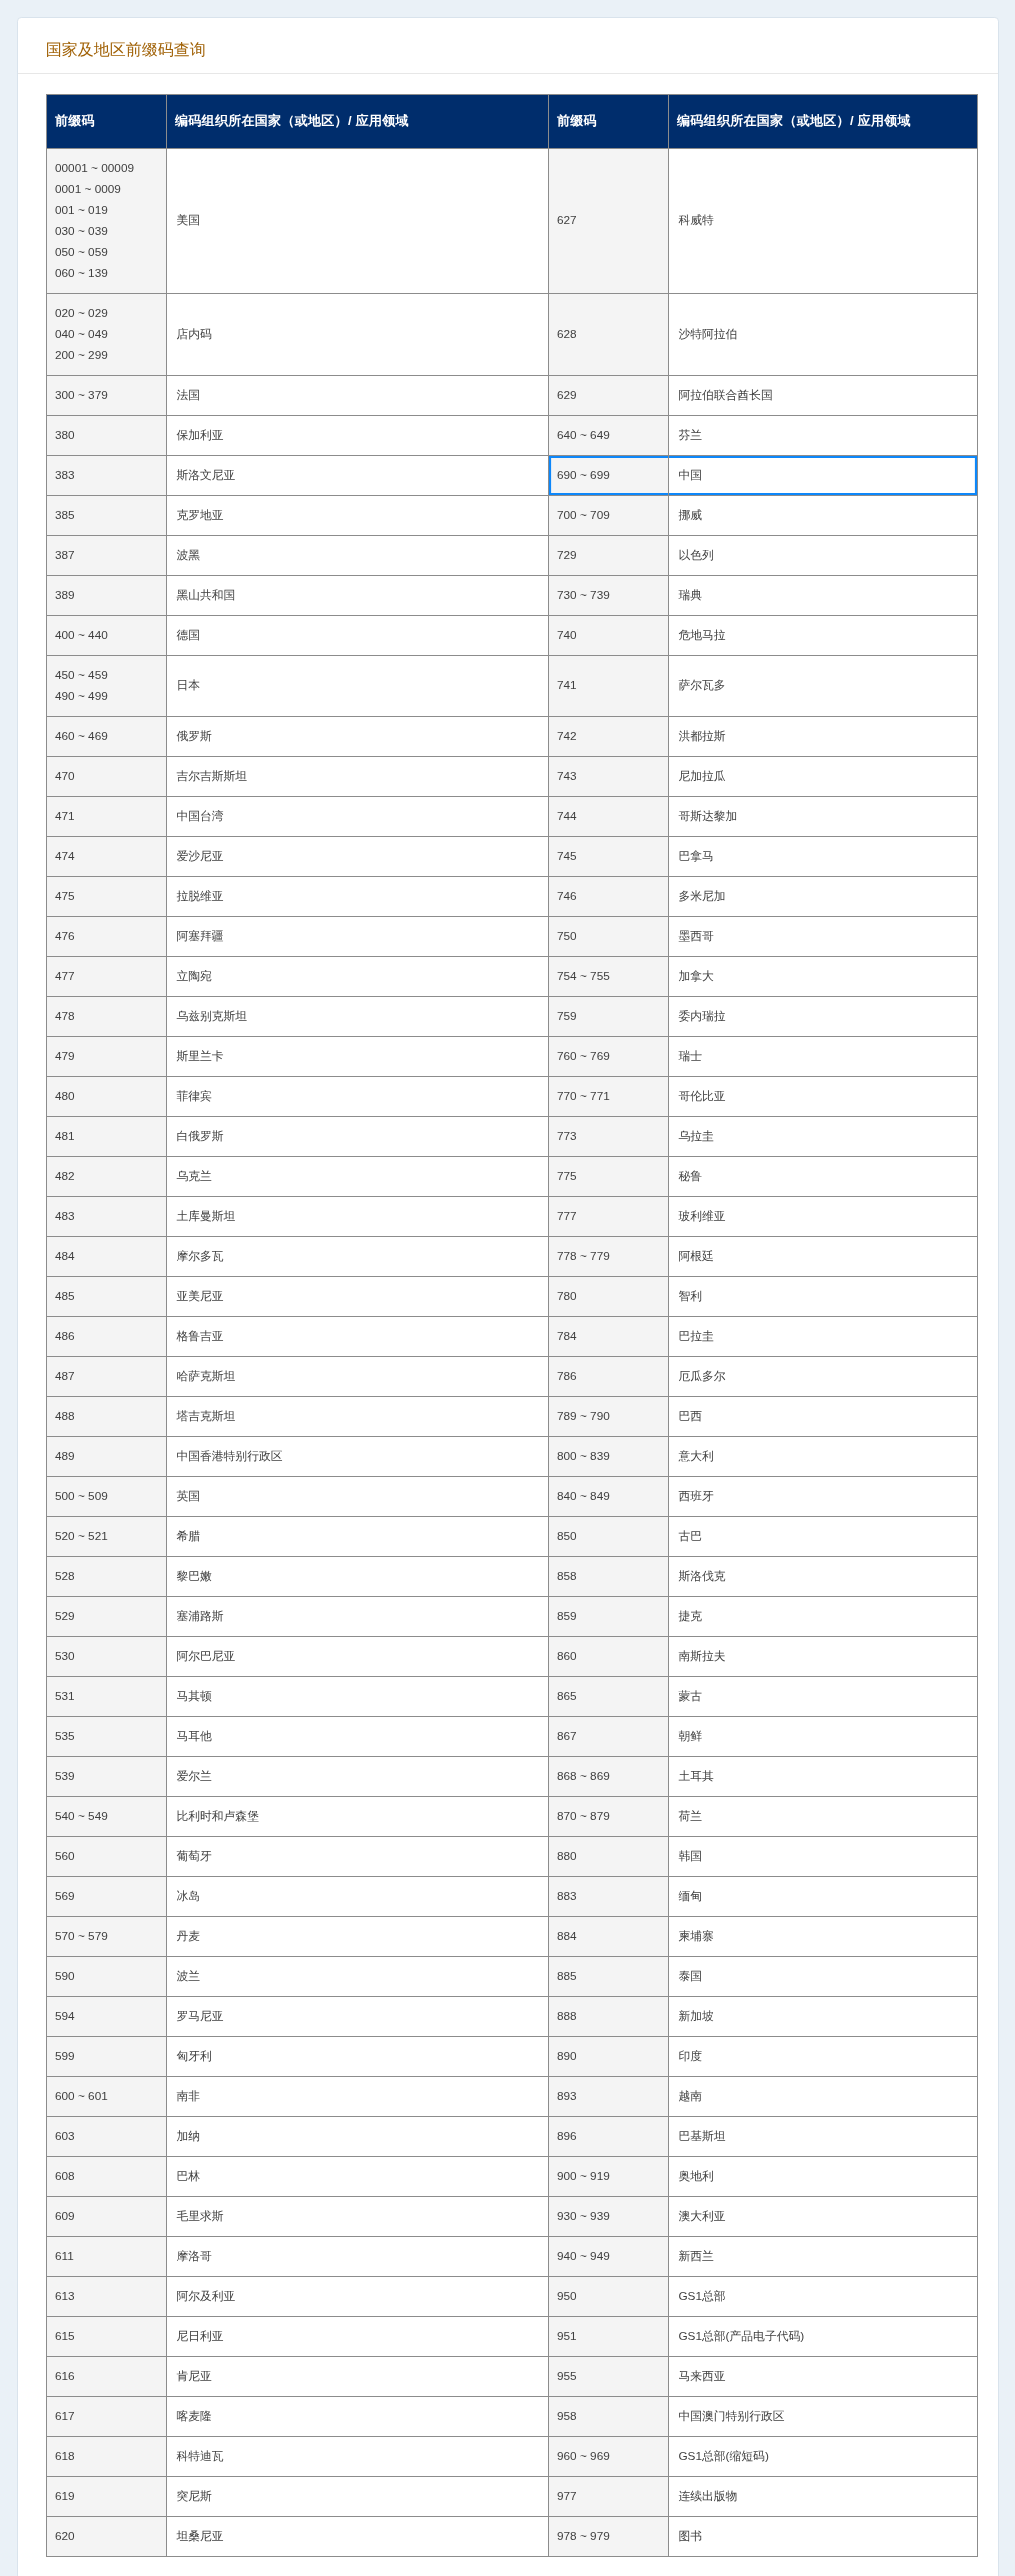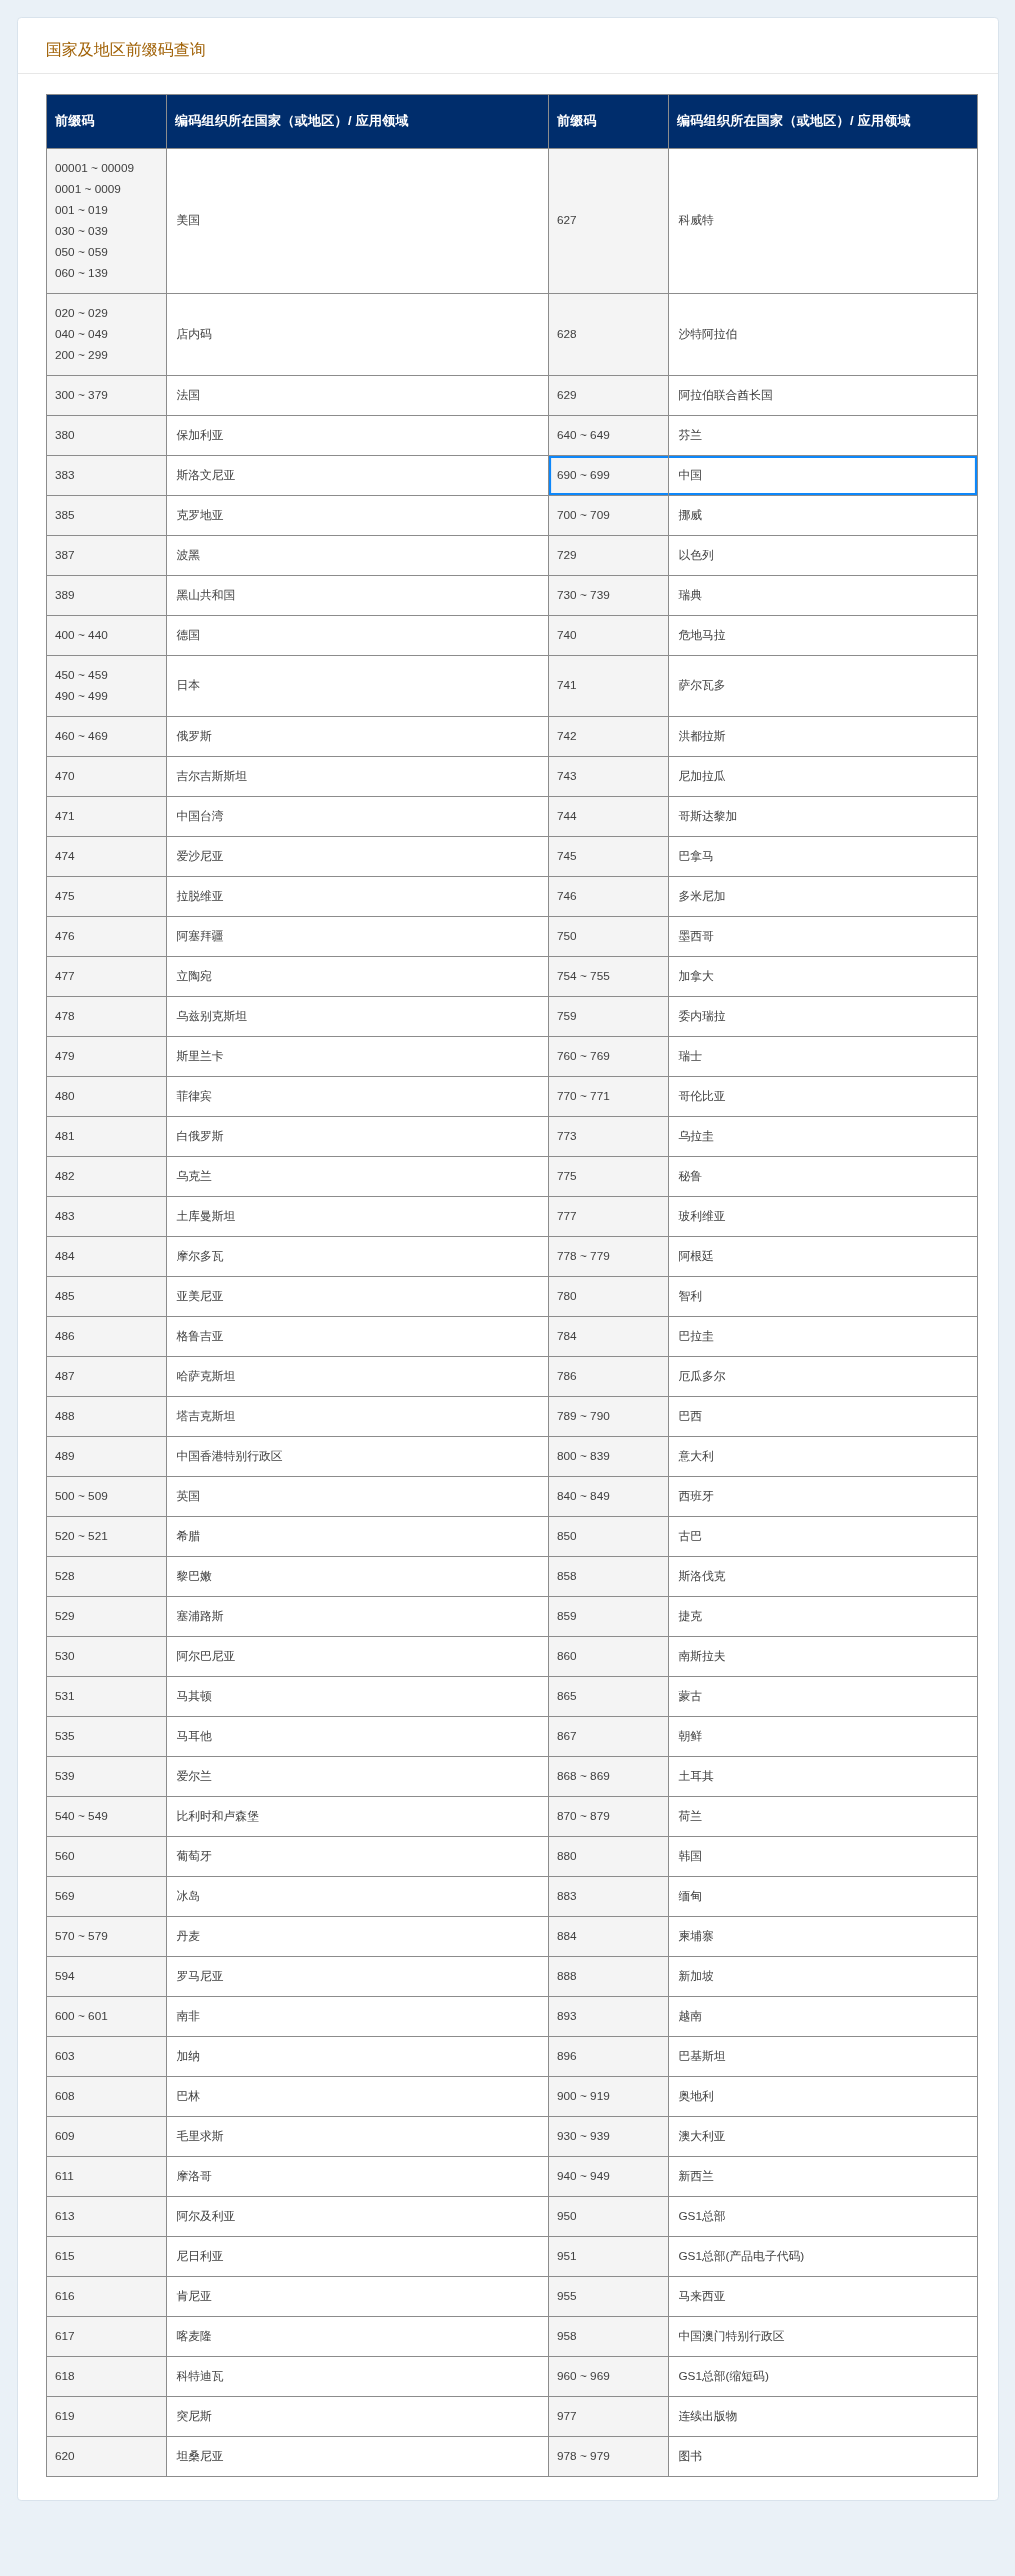--- a/index.html
+++ b/index.html
@@ -513,27 +513,47 @@
                 <div class="pline">570 ~ 579</div>
               </td>
               <td class="country">丹麦</td>
               <td class="prefix">
                 <div class="pline">884</div>
               </td>
               <td class="country">柬埔寨</td>
             </tr>
             <tr>
               <td class="prefix">
+                <div class="pline">590</div>
+              </td>
+              <td class="country">波兰</td>
+              <td class="prefix">
+                <div class="pline">885</div>
+              </td>
+              <td class="country">泰国</td>
+            </tr>
+            <tr>
+              <td class="prefix">
                 <div class="pline">594</div>
               </td>
               <td class="country">罗马尼亚</td>
               <td class="prefix">
                 <div class="pline">888</div>
               </td>
               <td class="country">新加坡</td>
+            </tr>
+            <tr>
+              <td class="prefix">
+                <div class="pline">599</div>
+              </td>
+              <td class="country">匈牙利</td>
+              <td class="prefix">
+                <div class="pline">890</div>
+              </td>
+              <td class="country">印度</td>
             </tr>
             <tr>
               <td class="prefix">
                 <div class="pline">600 ~ 601</div>
               </td>
               <td class="country">南非</td>
               <td class="prefix">
                 <div class="pline">893</div>
               </td>
               <td class="country">越南</td>

